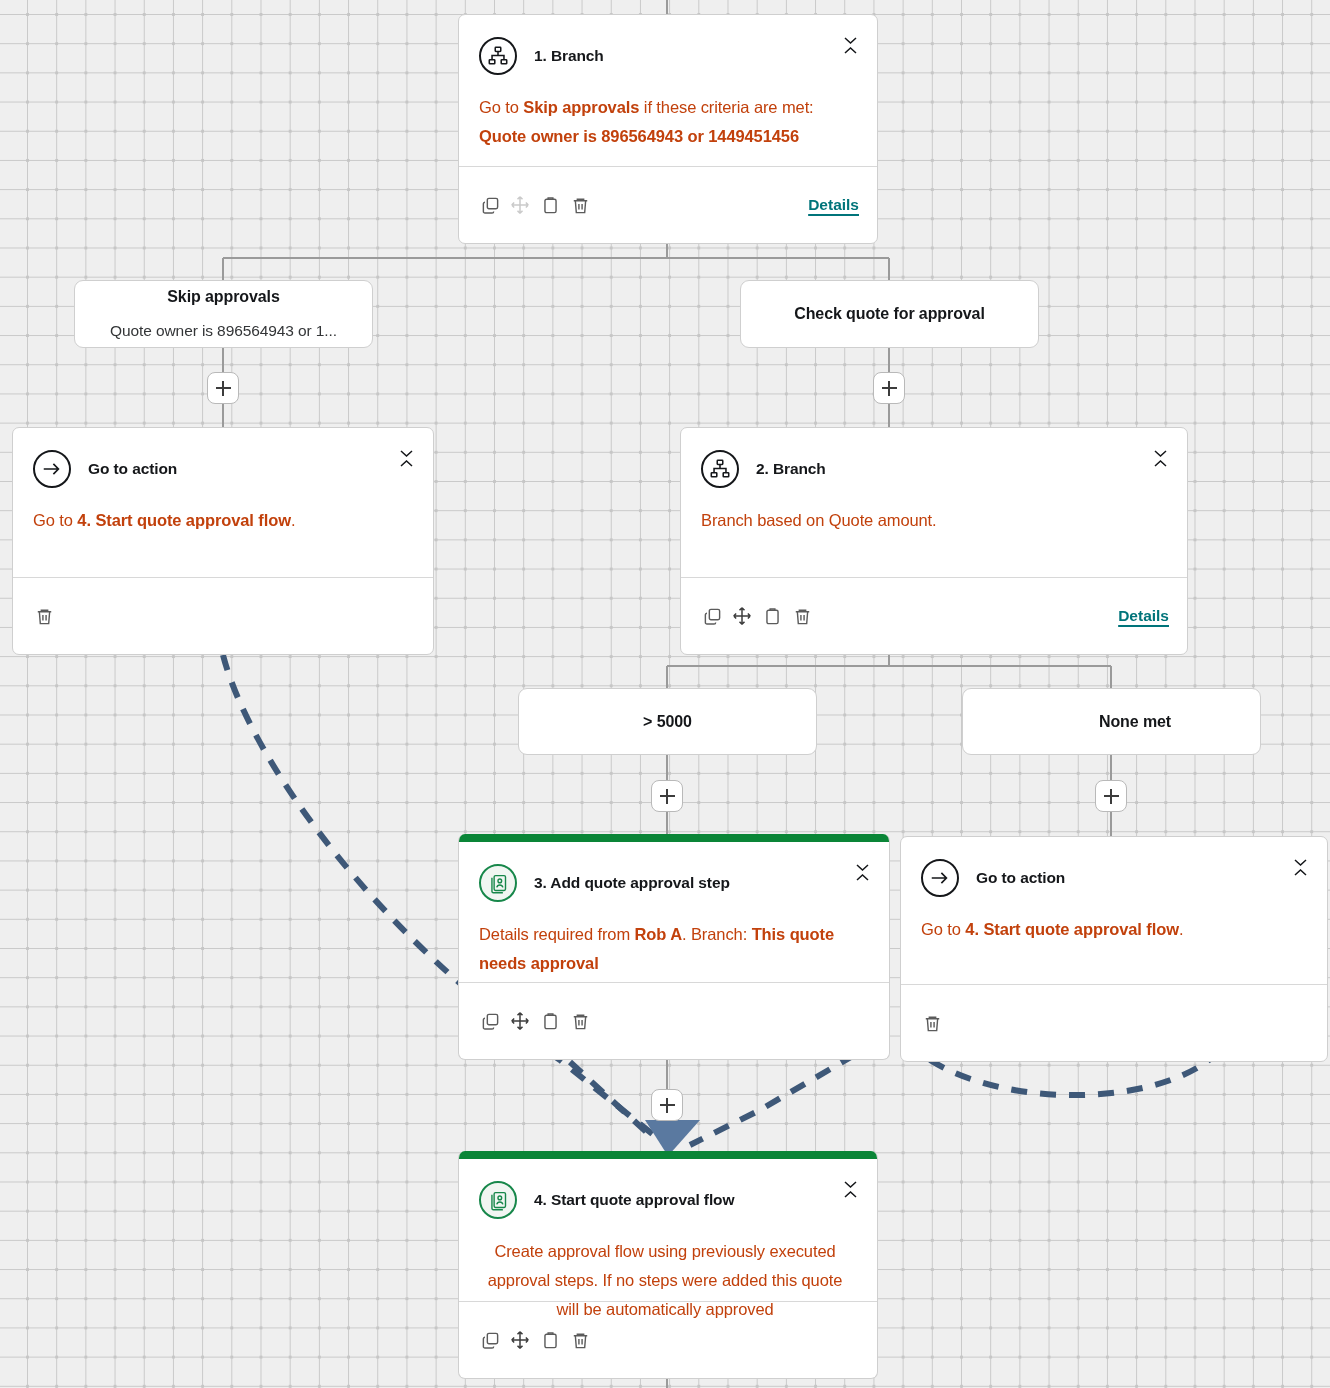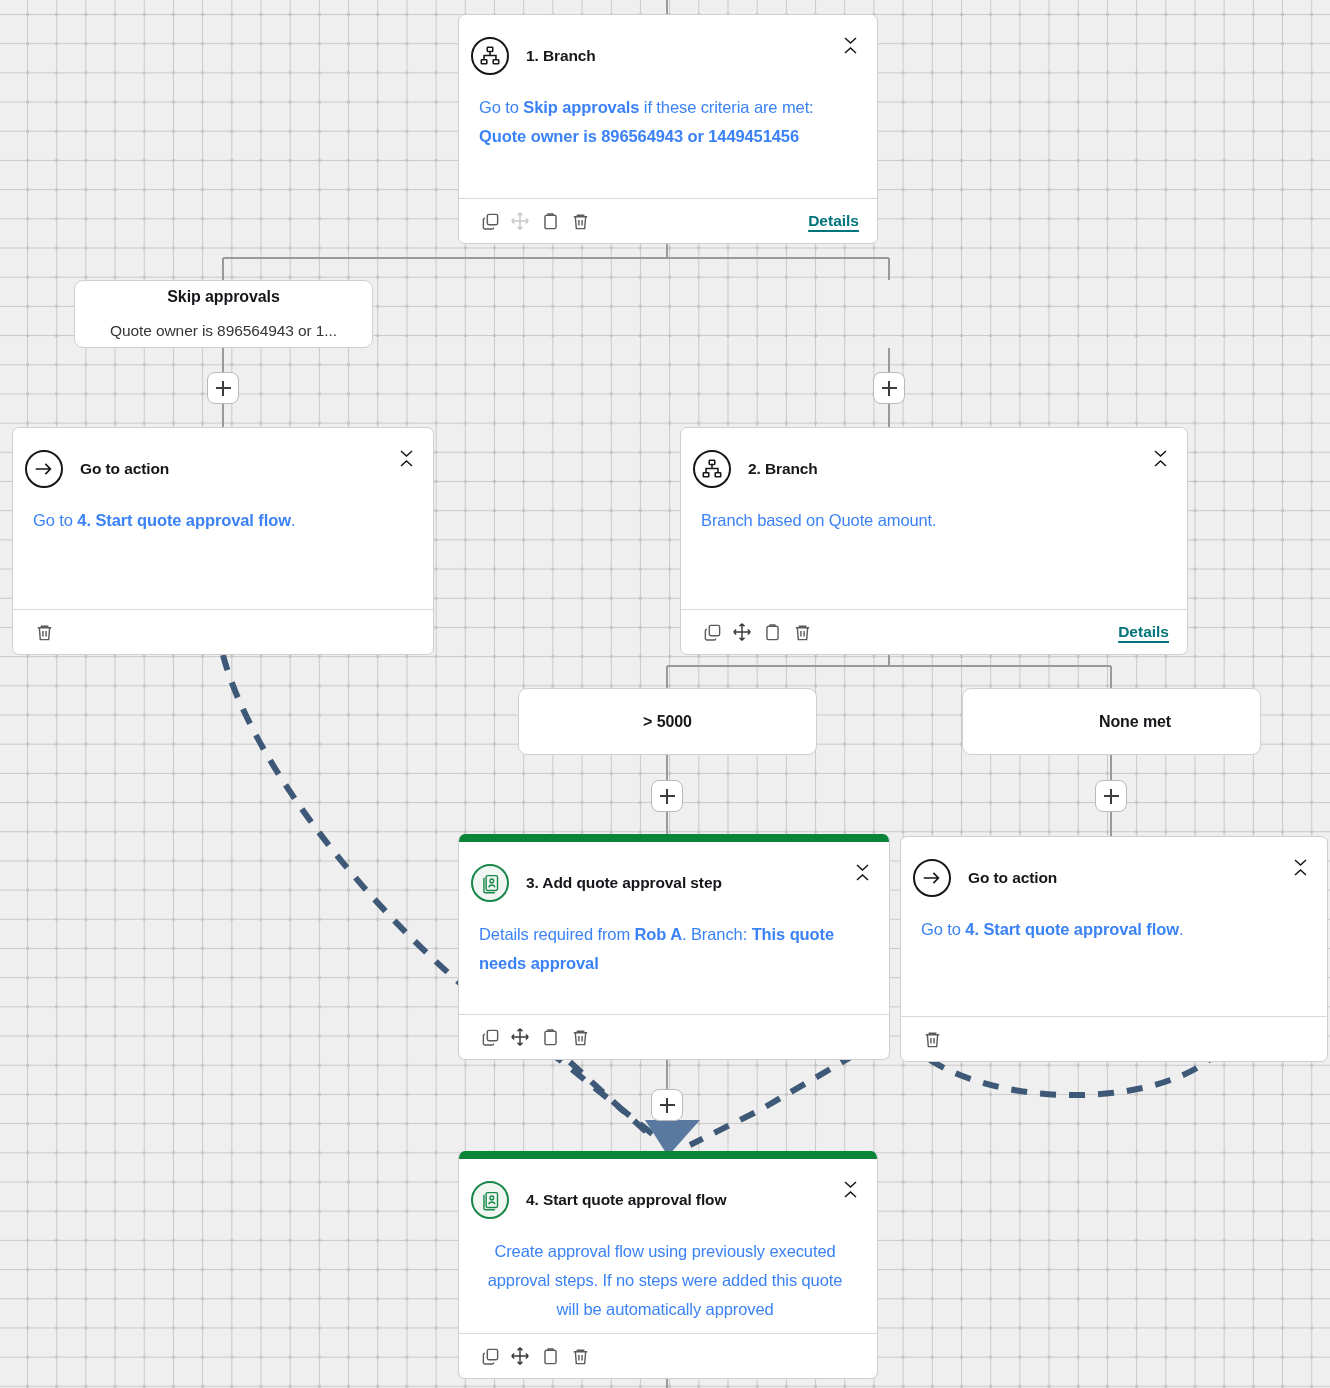--- a/index.html
+++ b/index.html
@@ -56,21 +56,21 @@
     border-top: none;
   }
   .green-bar {
     height: 8px;
     background: #0a8537;
     width: 100%;
   }
   .card-head {
     display: flex;
     align-items: center;
-    padding: 22px 20px 0 12px;
+    padding: 22px 20px 0 20px;
     position: relative;
   }
   .badge {
     width: 38px;
     height: 38px;
     border-radius: 50%;
     border: 2px solid #15171a;
     display: flex;
     align-items: center;
     justify-content: center;
@@ -98,32 +98,32 @@
     flex-direction: column;
     justify-content: center;
     align-items: center;
     gap: 3px;
     cursor: pointer;
   }
   .card-body {
     padding: 18px 20px 0 20px;
     font-size: 16.5px;
     line-height: 29px;
-    color: #3b82f6;
+    color: #c2410c;
     letter-spacing: -0.1px;
   }
   .card-body b { font-weight: bold; }
   .card-foot {
     position: absolute;
     left: 0; right: 0; bottom: 0;
     height: 44px;
     border-top: 1px solid #d8d8d8;
     display: flex;
     align-items: center;
-    padding: 0 18px;
+    padding: 16px 18px;
     gap: 4px;
   }
   .tool {
     width: 26px;
     height: 26px;
     display: flex;
     align-items: center;
     justify-content: center;
     cursor: pointer;
   }
@@ -293,20 +293,23 @@
       </div>
       <div class="details-link">Details</div>
     </div>
   </div>
 
   <div class="pill" style="left:74px; top:280px; width:299px; height:68px;">
     <div class="pill-title">Skip approvals</div>
     <div class="pill-sub">Quote owner is 896564943 or 1...</div>
   </div>
 
+  <div class="pill" style="left:740px; top:280px; width:299px; height:68px;">
+    <div class="pill-title">Check quote for approval</div>
+  </div>
 
   <div class="plus" style="left:207px; top:372px;"></div>
   <div class="plus" style="left:873px; top:372px;"></div>
 
   <div class="card" style="left:12px; top:427px; width:422px; height:228px;">
     <div class="card-head">
       <div class="badge">
         <svg width="22" height="22" viewBox="0 0 24 24" fill="none" stroke="#15171a" stroke-width="1.8">
           <path d="M3,12 H19 M13.5,6.5 L19,12 L13.5,17.5"></path>
         </svg>

